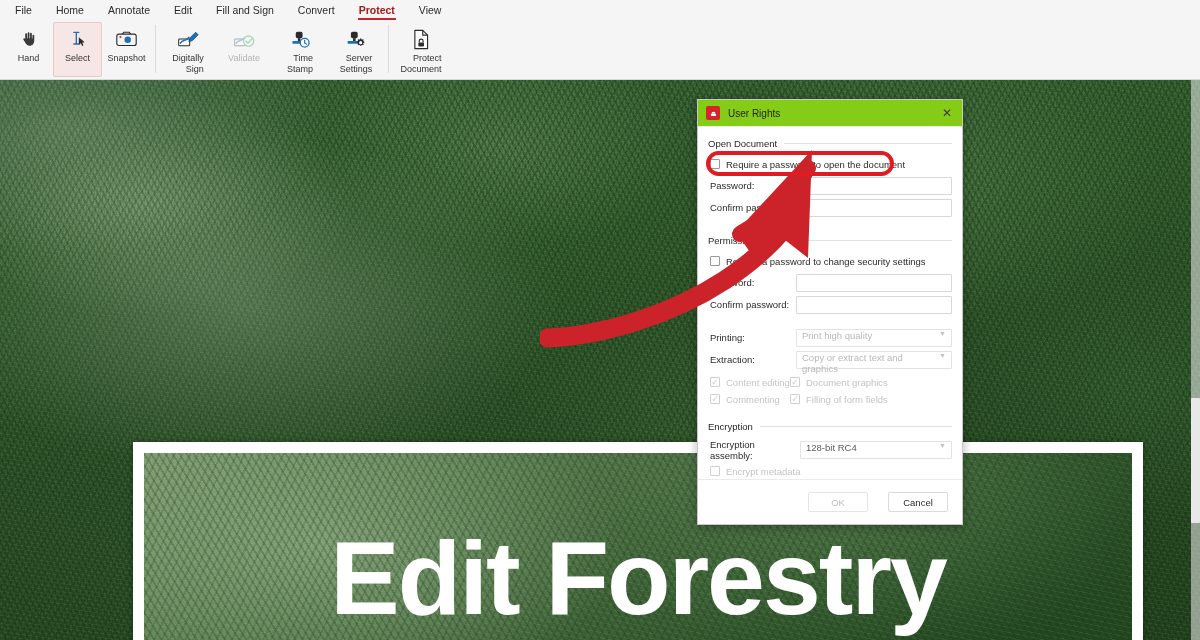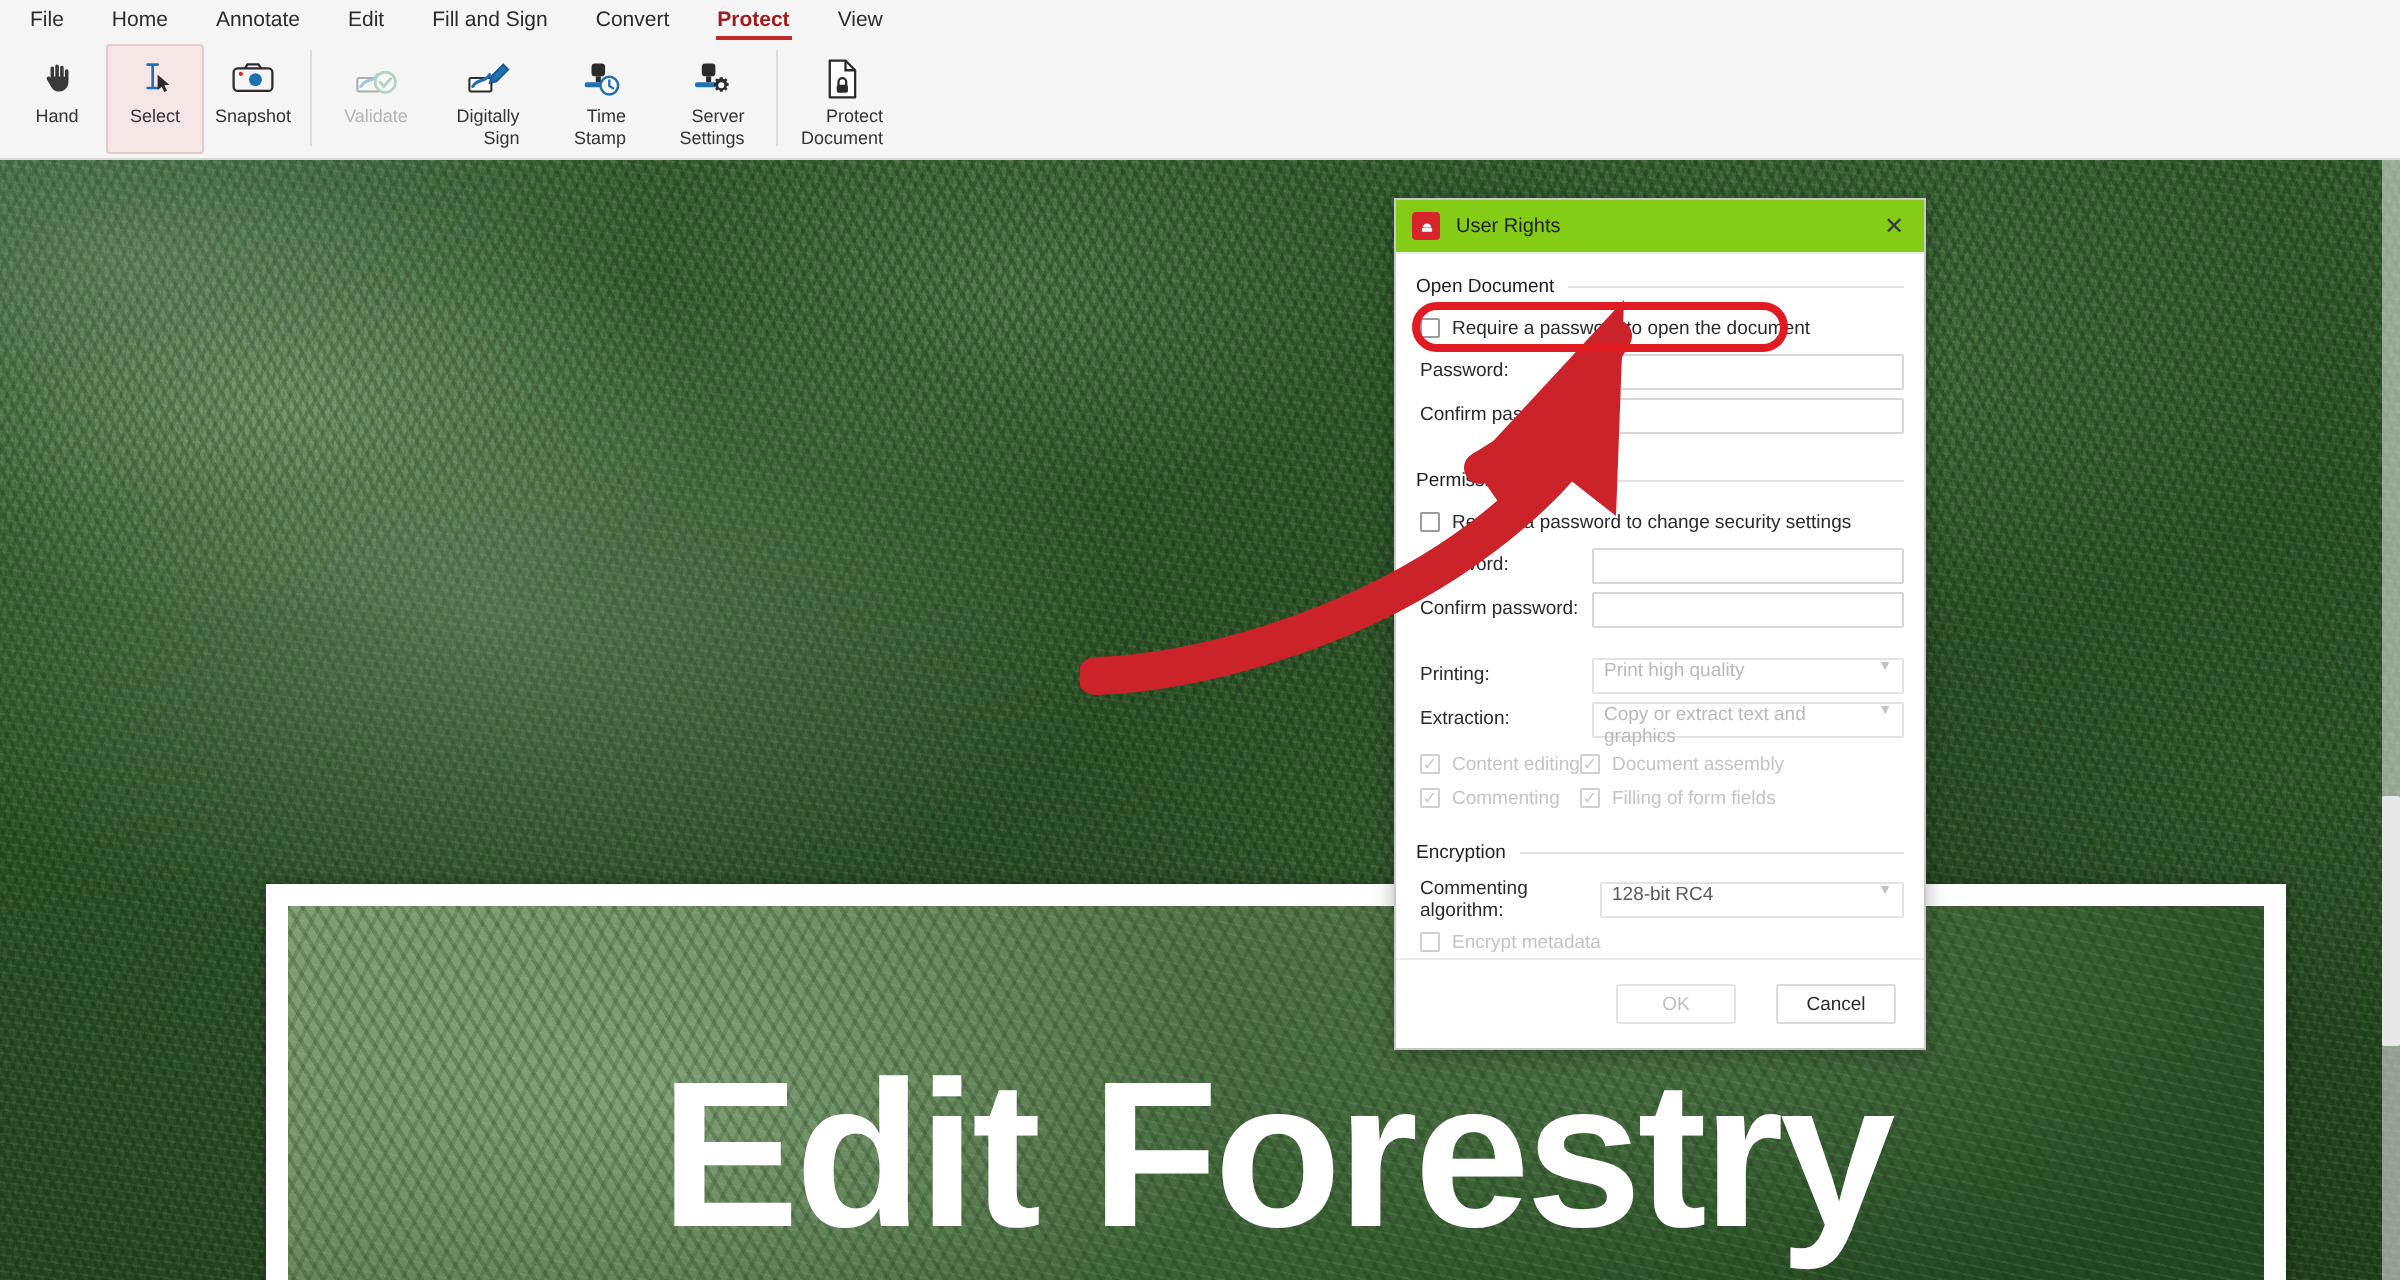--- a/index.html
+++ b/index.html
@@ -299,45 +299,45 @@
             <path d="M8 4l1.6-2.4h6.8L18 4" fill="none" stroke="#2b2b2b" stroke-width="1.4"></path>
             <circle cx="14.5" cy="11" r="4" fill="#1f6fb5"></circle>
             <circle cx="5.5" cy="7.5" r="1.3" fill="#d8252b"></circle>
           </svg>
         </div>
         <div class="tlabel">Snapshot</div>
       </div>
 
       <div class="tool-sep"></div>
 
+      <div class="tool wide">
+        <div class="glyph">
+          <svg width="22" height="20" viewBox="0 0 26 22">
+            <rect x="2" y="11" width="13" height="8" rx="1" fill="#fff" stroke="#2b2b2b" stroke-width="1.2"></rect>
+            <path d="M4 16c3-5 7-2 10-7" fill="none" stroke="#1f6fb5" stroke-width="1.8" stroke-linecap="round"></path>
+            <path d="M15 10l7-7 3 3-7 7-4 1z" fill="#1f6fb5" stroke="#16558c" stroke-width="1"></path>
+          </svg>
+        </div>
+        <div class="tlabel">
+          <span>Digitally</span><br>
+          <span>Sign</span>
+        </div>
+      </div>
+
       <div class="tool disabled wide">
         <div class="glyph">
           <svg width="22" height="20" viewBox="0 0 26 22" opacity="0.35">
             <rect x="2" y="11" width="13" height="8" rx="1" fill="#fff" stroke="#2b2b2b" stroke-width="1.2"></rect>
             <path d="M4 16c3-5 7-2 10-7" fill="none" stroke="#1f6fb5" stroke-width="1.8" stroke-linecap="round"></path>
             <circle cx="18.5" cy="13.5" r="6" fill="#fff" stroke="#2e9b57" stroke-width="1.6"></circle>
             <path d="M15.5 13.6l2.2 2.3 4-4.4" fill="none" stroke="#2e9b57" stroke-width="1.8" stroke-linecap="round"></path>
           </svg>
         </div>
         <div class="tlabel">
           <span>Validate</span>
-        </div>
-      </div>
-
-      <div class="tool wide">
-        <div class="glyph">
-          <svg width="22" height="20" viewBox="0 0 26 22">
-            <rect x="2" y="11" width="13" height="8" rx="1" fill="#fff" stroke="#2b2b2b" stroke-width="1.2"></rect>
-            <path d="M4 16c3-5 7-2 10-7" fill="none" stroke="#1f6fb5" stroke-width="1.8" stroke-linecap="round"></path>
-            <path d="M15 10l7-7 3 3-7 7-4 1z" fill="#1f6fb5" stroke="#16558c" stroke-width="1"></path>
-          </svg>
-        </div>
-        <div class="tlabel">
-          <span>Digitally</span><br>
-          <span>Sign</span>
         </div>
       </div>
 
       <div class="tool wide">
         <div class="glyph">
           <svg width="22" height="20" viewBox="0 0 26 22">
             <path d="M10 2.5h4a2 2 0 0 1 2 2v3.5a2 2 0 0 1-2 2h-4a2 2 0 0 1-2-2V4.5a2 2 0 0 1 2-2z" fill="#2b2b2b"></path>
             <rect x="10.5" y="10" width="3" height="3.5" fill="#2b2b2b"></rect>
             <rect x="4" y="13.5" width="16" height="3" rx="1" fill="#1f6fb5"></rect>
             <circle cx="18.5" cy="15.5" r="5.2" fill="#fff" stroke="#1f6fb5" stroke-width="1.5"></circle>
@@ -477,41 +477,41 @@
         </div>
       </div>
 
       <div class="perm-grid">
         <div class="chk-row">
           <div class="cbox checked disabled">✓</div>
           <div class="chk-label disabled">Content editing</div>
         </div>
         <div class="chk-row">
           <div class="cbox checked disabled">✓</div>
-          <div class="chk-label disabled">Document assembly</div>
+          <div class="chk-label disabled">Document graphics</div>
         </div>
         <div class="chk-row">
           <div class="cbox checked disabled">✓</div>
           <div class="chk-label disabled">Commenting</div>
         </div>
         <div class="chk-row">
           <div class="cbox checked disabled">✓</div>
           <div class="chk-label disabled">Filling of form fields</div>
         </div>
       </div>
 
       <div class="spacer-8"></div>
 
       <div class="section-head">
         <div class="sh-label">Encryption</div>
         <div class="sh-line"></div>
       </div>
 
       <div class="field-row">
-        <div class="field-label" style="width:90px">Commenting algorithm:</div>
+        <div class="field-label" style="width:90px">Encryption assembly:</div>
         <div class="field-select">
           <span class="sel-val" style="color:#5a5a5a">128-bit RC4</span>
           <span class="caret">▼</span>
         </div>
       </div>
 
       <div class="chk-row">
         <div class="cbox disabled"></div>
         <div class="chk-label disabled">Encrypt metadata</div>
       </div>

